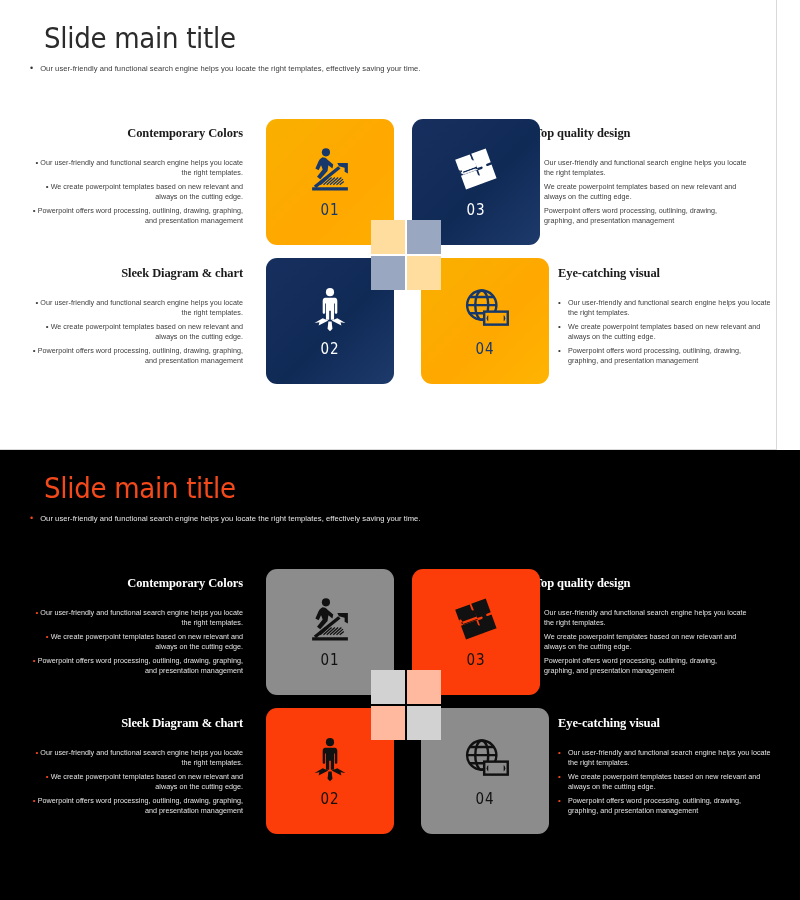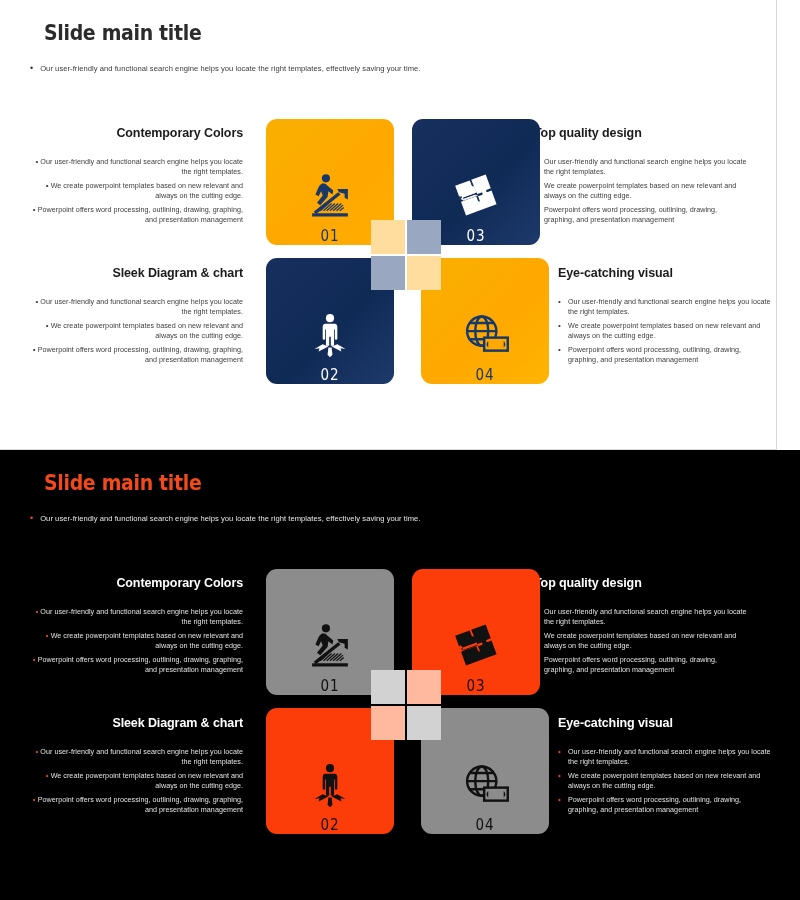--- a/index.html
+++ b/index.html
@@ -16,21 +16,21 @@
   .slide-light {
     top: 0; height: 450px; background: #ffffff;
     border: 1px solid #d9d9d9; border-top: none; border-left: none;
     width: 777px;
   }
   .slide-dark { top: 450px; height: 450px; background: #000000; width: 800px; }
 
   
   .slide-title {
     position: absolute; left: 44px;
-    font-size: 21px; font-weight: 700; letter-spacing: -0.3px;
+    font-size: 29px; font-weight: 400; letter-spacing: -0.3px;
     font-family: "DejaVu Sans Condensed", "Liberation Sans", sans-serif;
     white-space: nowrap;
   }
   .slide-light .slide-title { top: 21px; color: #2b2b2b; }
   .slide-dark  .slide-title { top: 21px; color: #f4491b; }
 
   .subtitle-row {
     position: absolute; left: 30px; display: flex; align-items: flex-start; gap: 7px;
   }
   .slide-light .subtitle-row { top: 63px; }
@@ -42,21 +42,21 @@
     font-size: 7.6px; line-height: 11px; letter-spacing: 0.05px;
     white-space: nowrap;
   }
   .slide-light .subtitle-text { color: #3a3a3a; }
   .slide-dark  .subtitle-text { color: #e8e8e8; }
 
   
   .block { position: absolute; width: 215px; }
   .block-head {
     font-size: 12.5px; font-weight: 700; letter-spacing: -0.1px;
-    font-family: Liberation Sans, sans-serif;
+    font-family: Liberation Serif, serif;
     margin-bottom: 9px; white-space: nowrap;
   }
   .slide-light .block-head { color: #1b1b1b; }
   .slide-dark  .block-head { color: #ffffff; }
   .bullets { list-style: none; margin-top: 17px; }
   .bullets li {
     position: relative; font-size: 7.2px; line-height: 9.6px;
     margin-bottom: 5px; letter-spacing: 0.02px;
   }
   .slide-light .bullets li { color: #3c3c3c; }
@@ -72,21 +72,21 @@
   
   .blk-tl { left: 28px;  top: 126px; }
   .blk-bl { left: 28px;  top: 266px; }
   .blk-tr { left: 532px; top: 126px; }
   .blk-br { left: 556px; top: 266px; }
 
   
   .tiles { position: absolute; left: 266px; top: 119px; width: 268px; height: 265px; }
   .tile {
     position: absolute; width: 128px; height: 126px; border-radius: 11px;
-    display: flex; flex-direction: column; align-items: center; justify-content: flex-end;
+    display: flex; flex-direction: column; align-items: center; justify-content: center;
   }
   .tile.t1 { left: 0;     top: 0; }
   .tile.t3 { left: 140px; top: 0; margin-left: 6px; }
   .tile.t2 { left: 0;     top: 139px; }
   .tile.t4 { left: 155px; top: 139px; }
 
   .slide-light .tile.t1 { background: linear-gradient(135deg,#f9b000 0%,#ffa800 55%,#ffad00 100%); }
   .slide-light .tile.t4 { background: linear-gradient(135deg,#f9b000 0%,#ffa800 55%,#ffb401 100%); }
   .slide-light .tile.t3 { background: linear-gradient(135deg,#172f5e 0%,#102a56 55%,#1d3a6b 100%); }
   .slide-light .tile.t2 { background: linear-gradient(135deg,#172f5e 0%,#102a56 55%,#1d3a6b 100%); }

